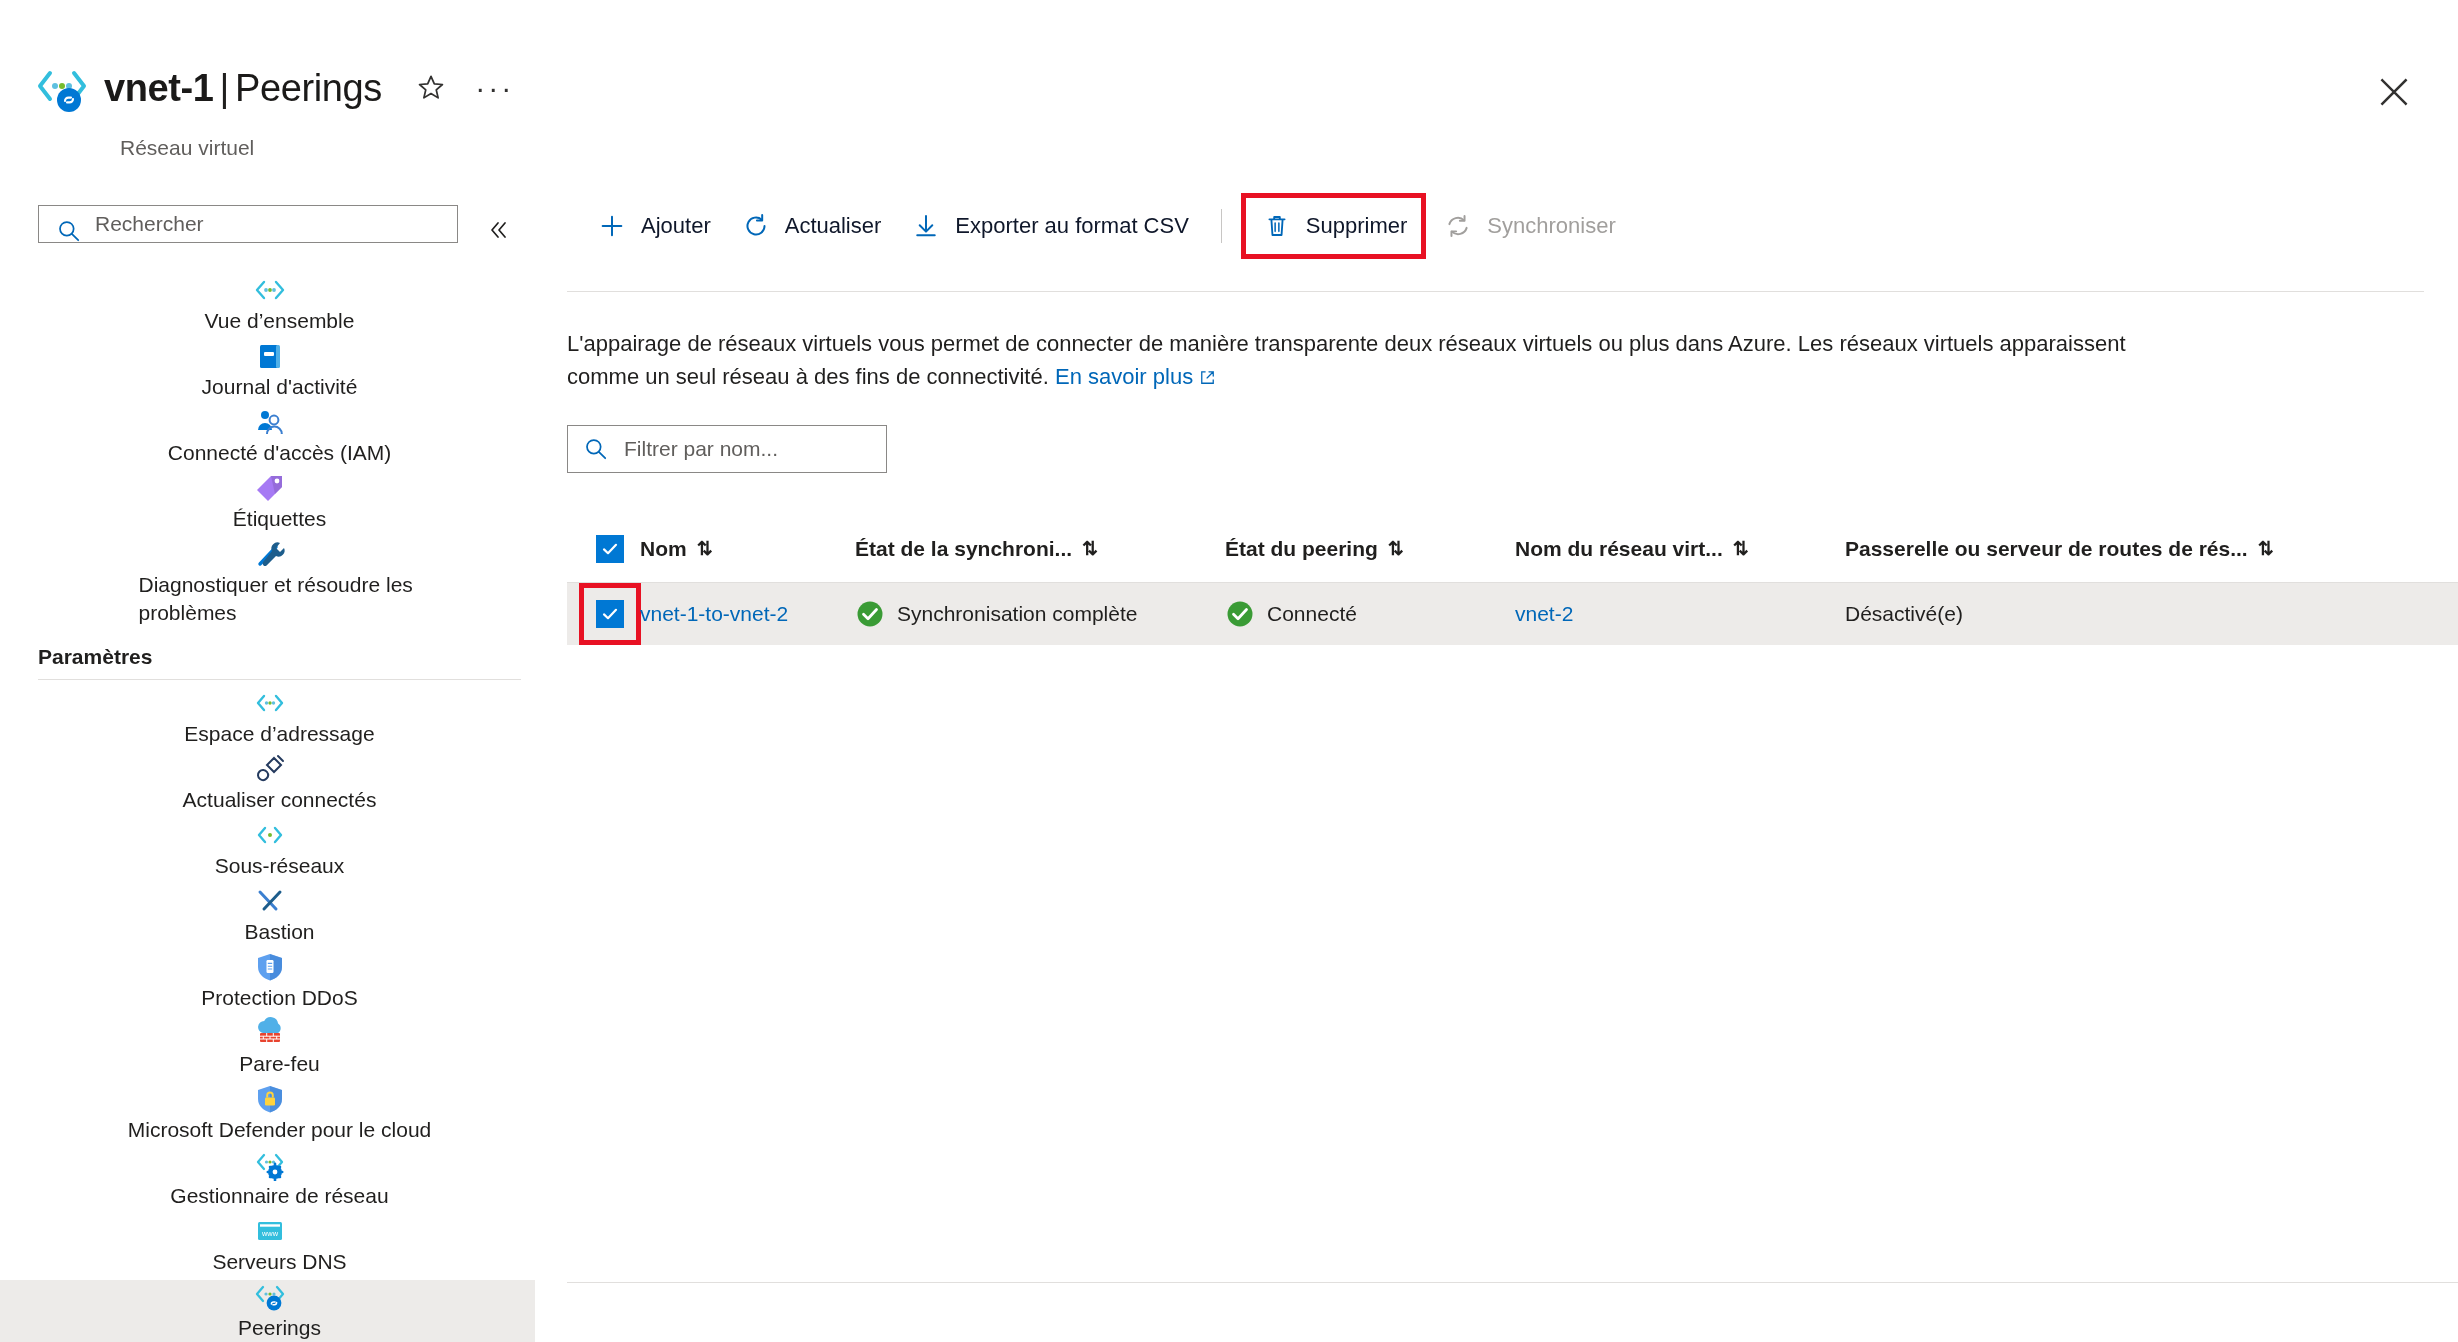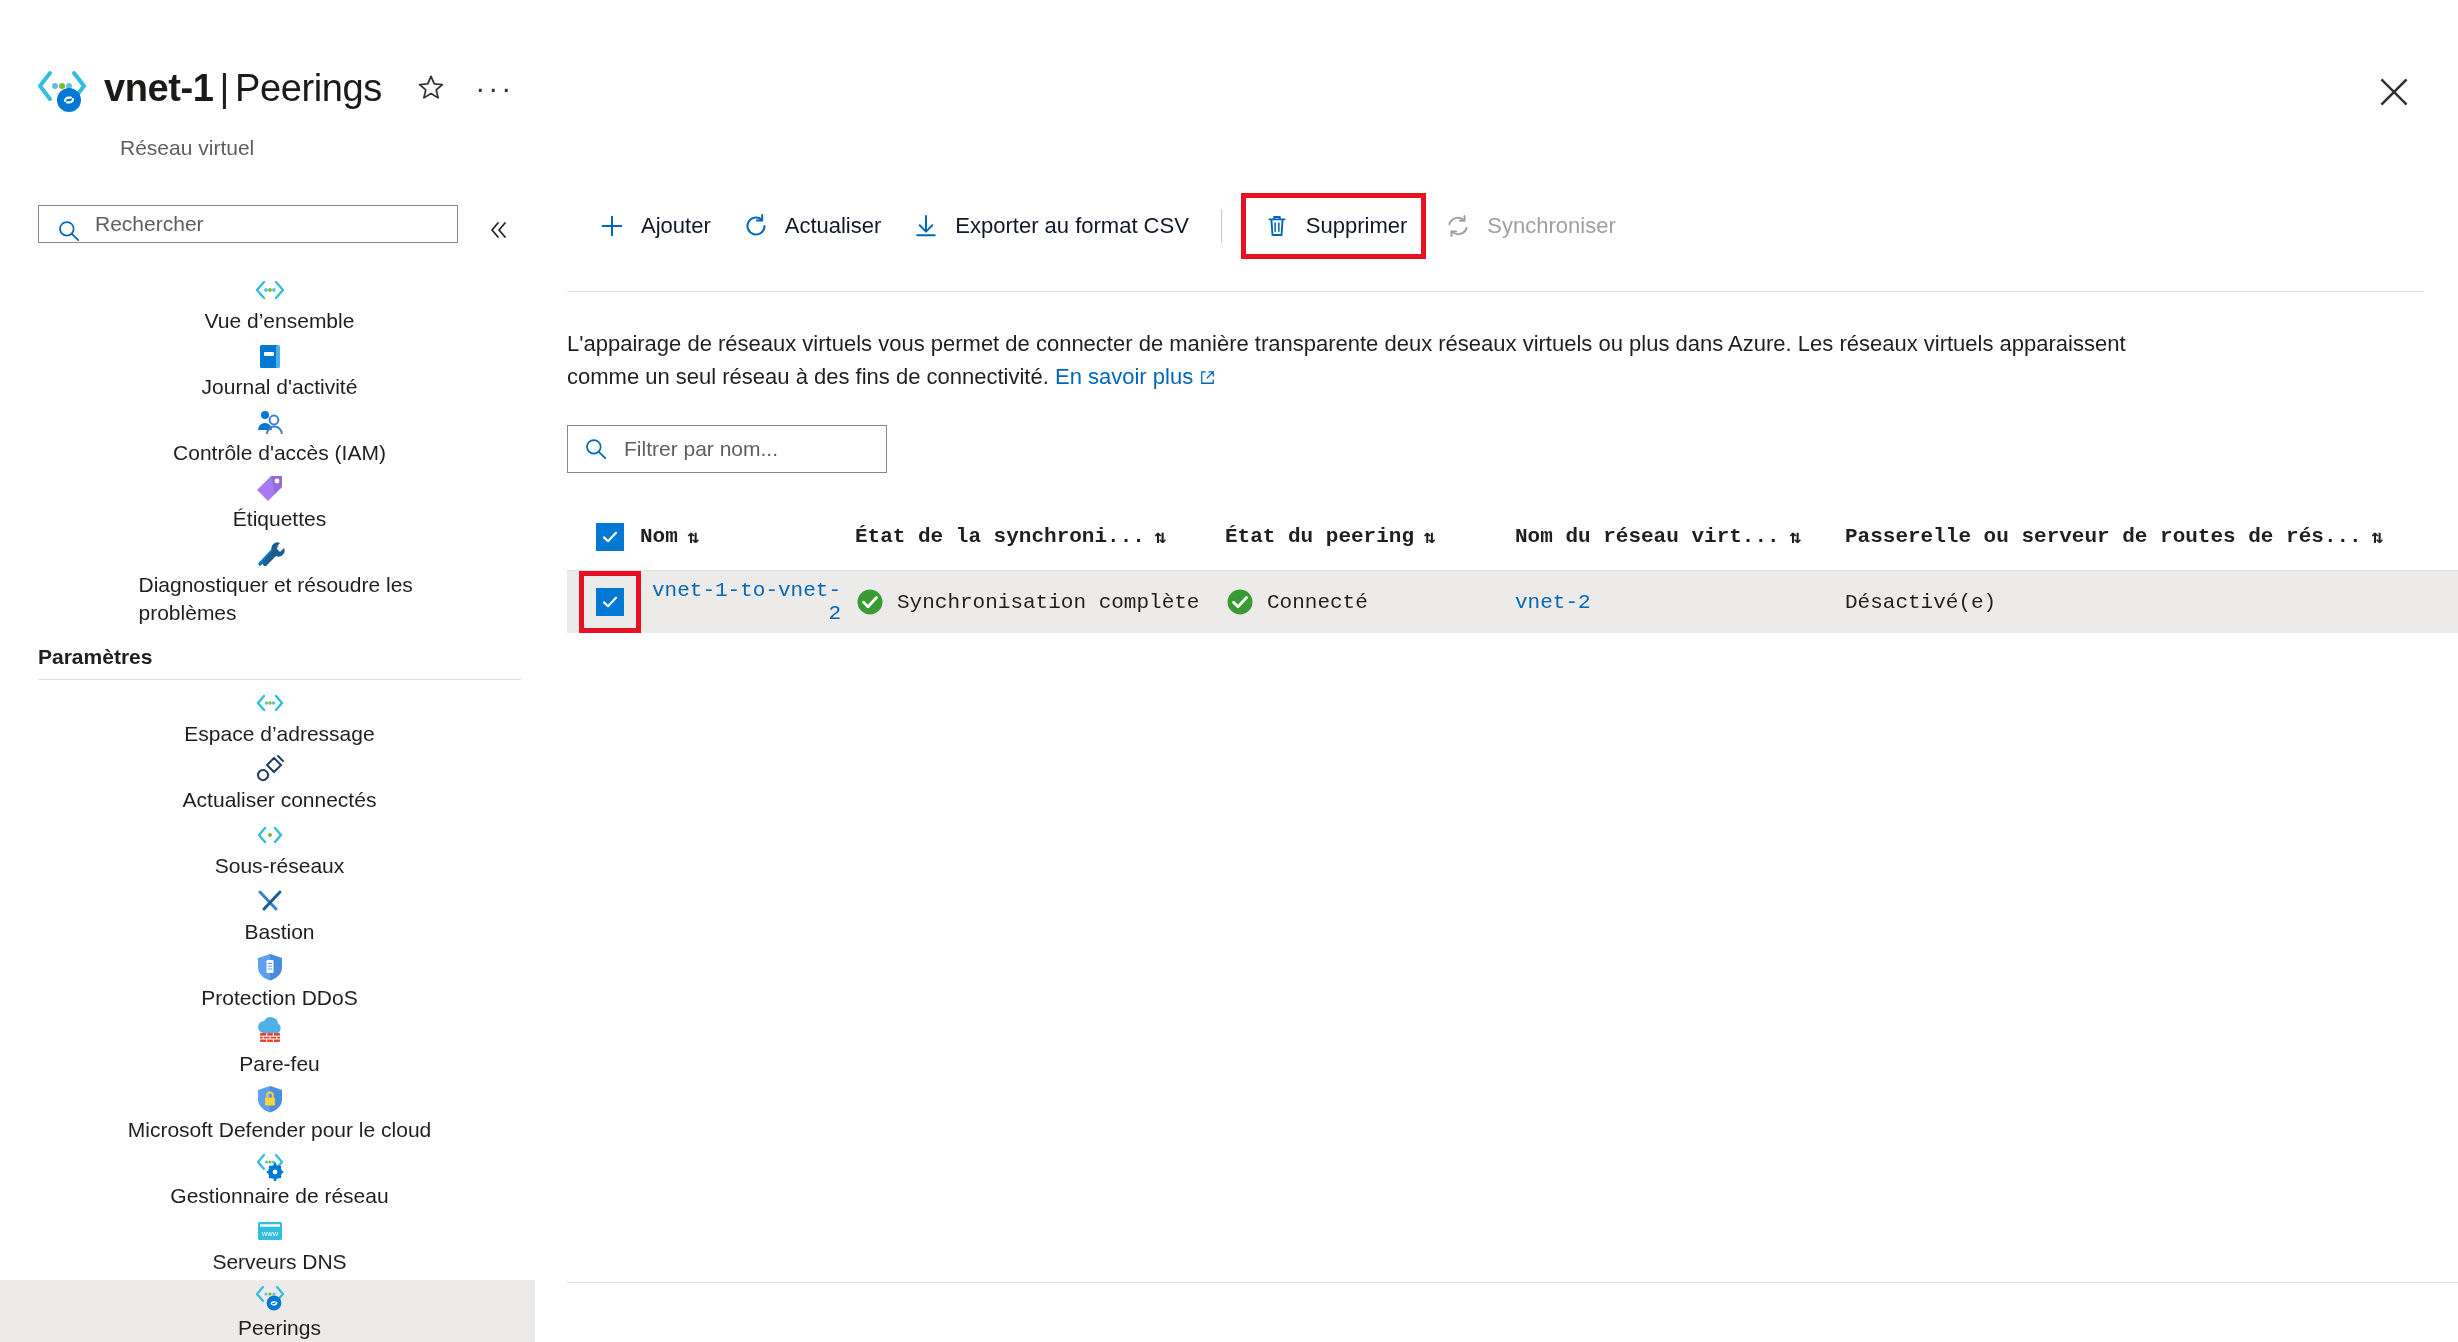--- a/index.html
+++ b/index.html
@@ -57,21 +57,21 @@
   .desc { position:absolute; left:0; top:142px; width:1620px; font-size:22px; line-height:1.52; color:#201f1e; }
   .desc a { color:#0067b8; text-decoration:none; }
   .ext-ico { display:inline-block; vertical-align:-2px; margin-left:6px; }
 
   .filter-wrap { position:absolute; left:0; top:240px; width:320px; height:48px; }
   .filter-box { width:320px; height:48px; border:1px solid #8a8886; background:#fff;
        padding-left:56px; font-size:21px; font-family:"Liberation Sans", sans-serif; color:#201f1e; outline:none; }
   .filter-box::placeholder { color:#605e5c; }
   .filter-ico { position:absolute; left:16px; top:11px; pointer-events:none; }
 
-  .grid { position:absolute; left:0; top:318px; width:1891px;font-family:Liberation Mono, monospace; }
+  .grid { position:absolute; left:0; top:330px; width:1891px; }
   .grid-header { display:flex; align-items:center; height:68px; border-bottom:1px solid #e1dfdd; }
   .grid-row { display:flex; align-items:center; height:62px; background:#edebe9;text-align:right; }
   .cell { font-size:21px; color:#201f1e; padding-right:14px; display:flex; align-items:center; }
   .cell.head { font-weight:600; }
   .sorticon { margin-left:10px; color:#201f1e; font-size:19px; }
   .c-check { width:73px; flex:0 0 73px; display:flex; align-items:center; justify-content:flex-start; padding-left:29px; }
   .c-name { width:215px; flex:0 0 215px; }
   .c-sync { width:370px; flex:0 0 370px; }
   .c-peer { width:290px; flex:0 0 290px; }
   .c-vnet { width:330px; flex:0 0 330px; }
@@ -164,21 +164,21 @@
 
       <div class="nav-item">
         <span class="nav-ico">
           <svg width="32" height="32" viewBox="0 0 32 32">
             <circle cx="11" cy="9" r="4" fill="#0078d4"></circle>
             <path d="M4 24 a7 7 0 0 1 14 0" fill="#0078d4"></path>
             <circle cx="20" cy="14" r="4.4" fill="none" stroke="#3b7fd0" stroke-width="2"></circle>
             <path d="M13 28 a7.4 7.4 0 0 1 14.8 0" fill="none" stroke="#3b7fd0" stroke-width="2"></path>
           </svg>
         </span>
-        <span class="nav-label">Contrôle d'accès (IAM)</span>
+        <span class="nav-label">Connecté d'accès (IAM)</span>
       </div>
 
       <div class="nav-item">
         <span class="nav-ico">
           <svg width="32" height="32" viewBox="0 0 32 32">
             <path d="M17 4 L28 4 L28 15 L14 29 L3 18 Z" fill="#a67af4"></path>
             <path d="M17 4 L28 4 L28 15 L21 22 Z" fill="#8661c5" opacity="0.55"></path>
             <circle cx="23" cy="9" r="2.4" fill="#fff"></circle>
           </svg>
         </span>

